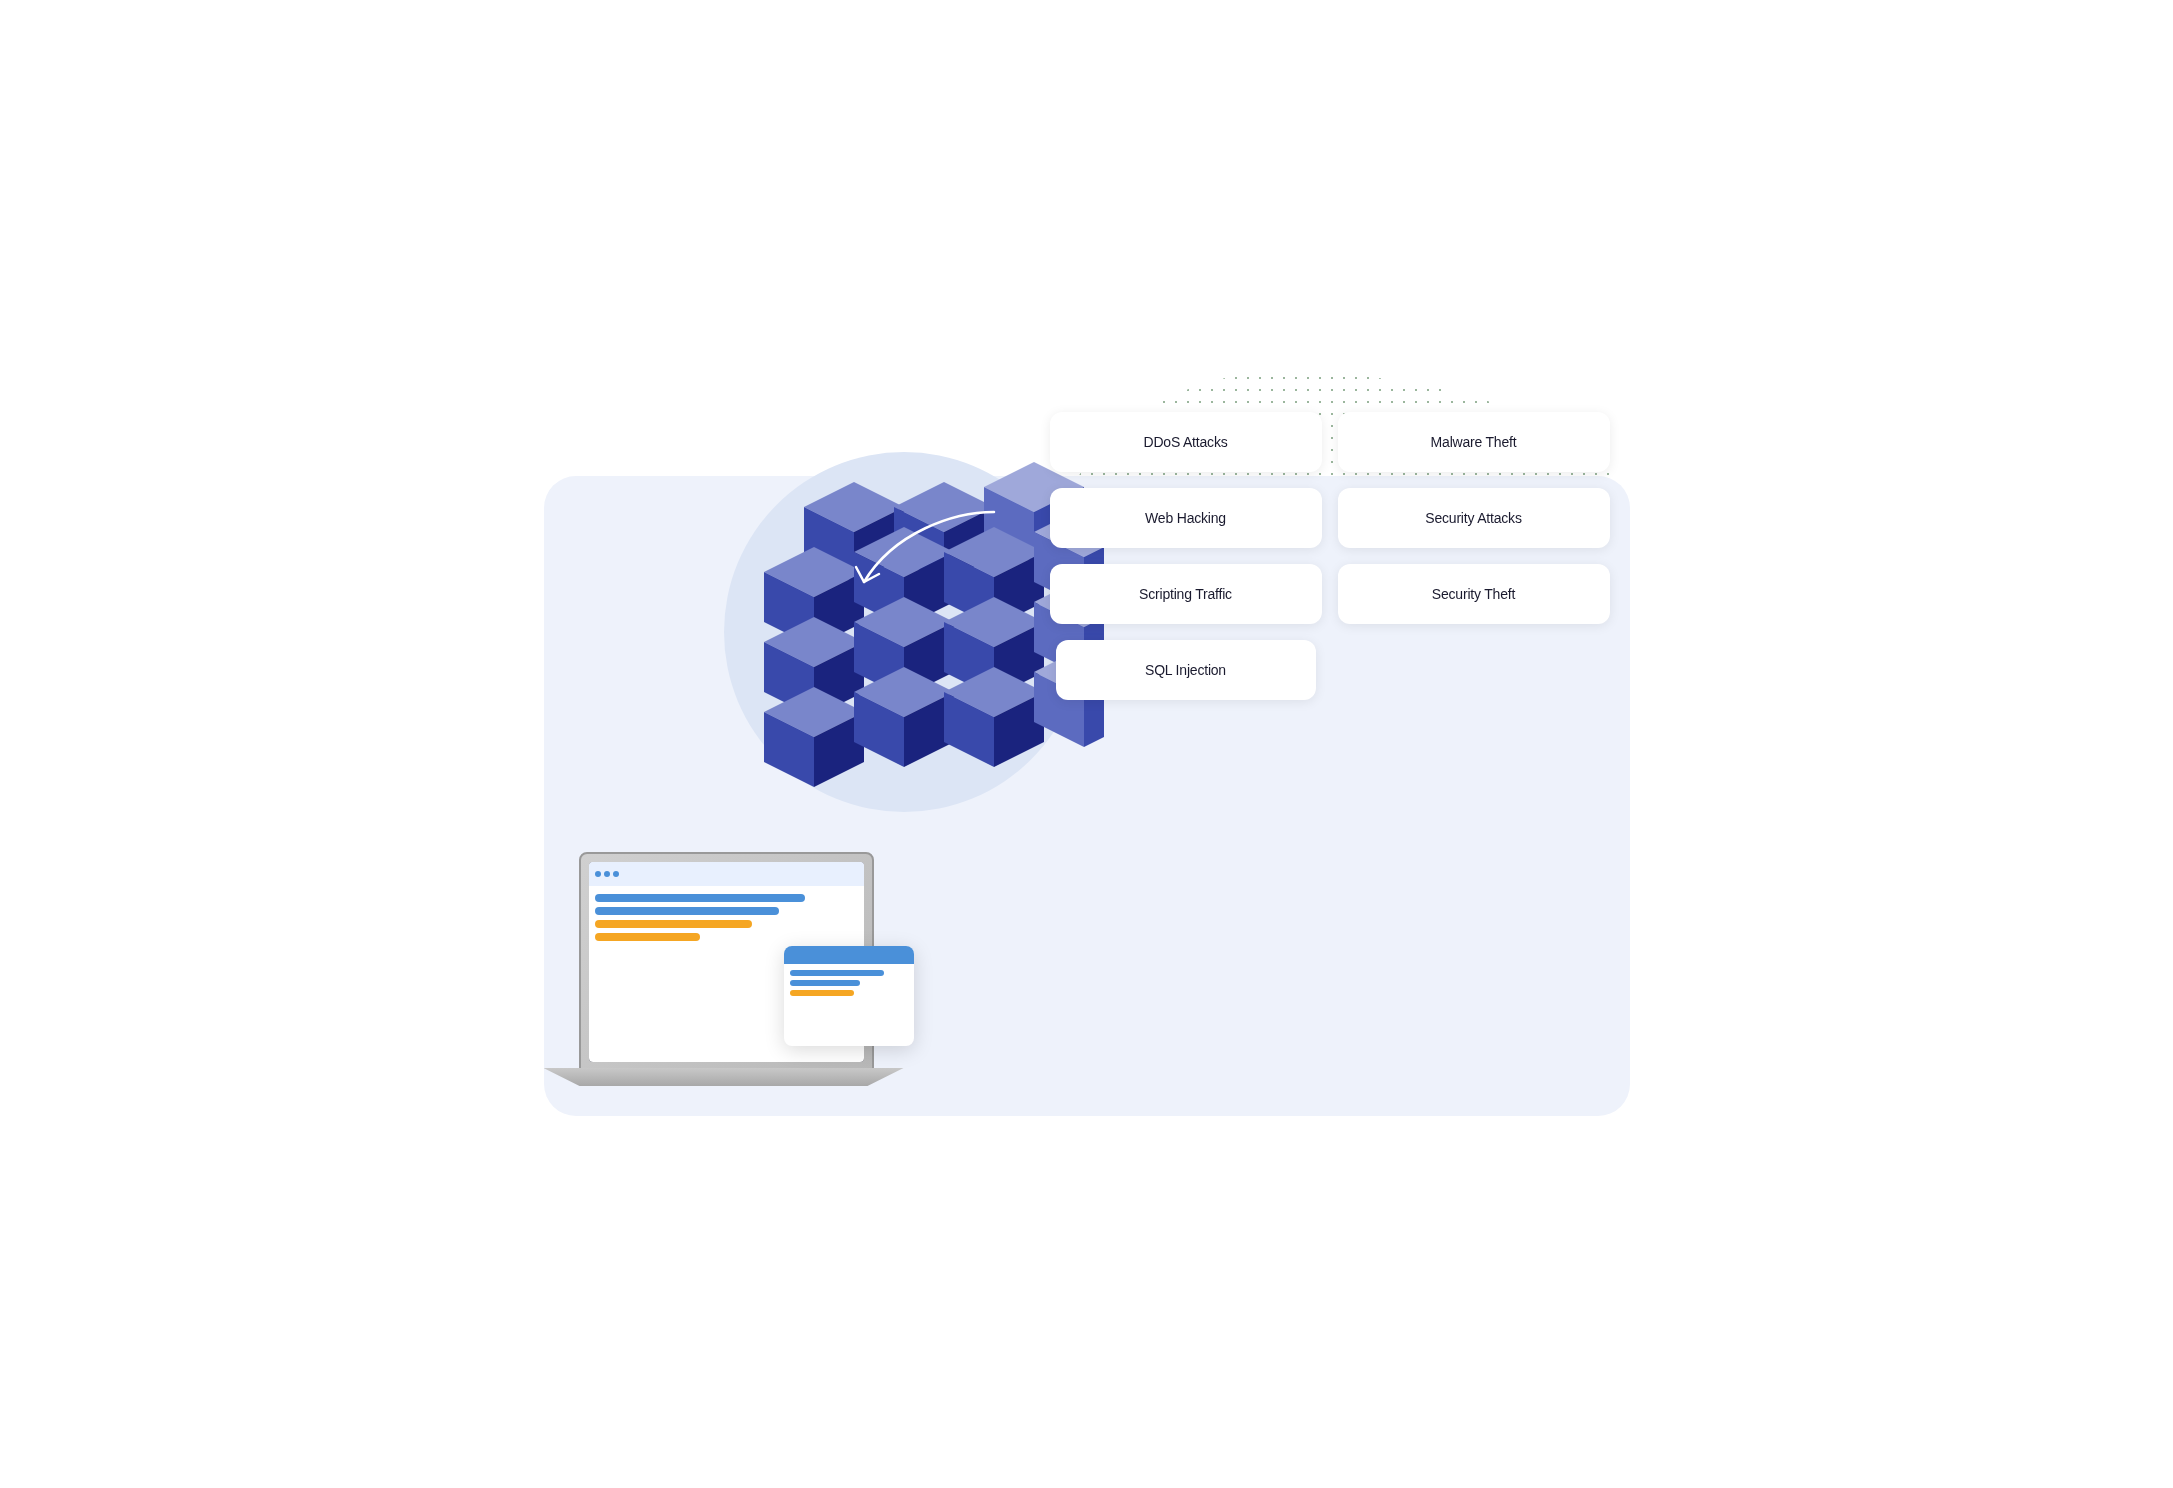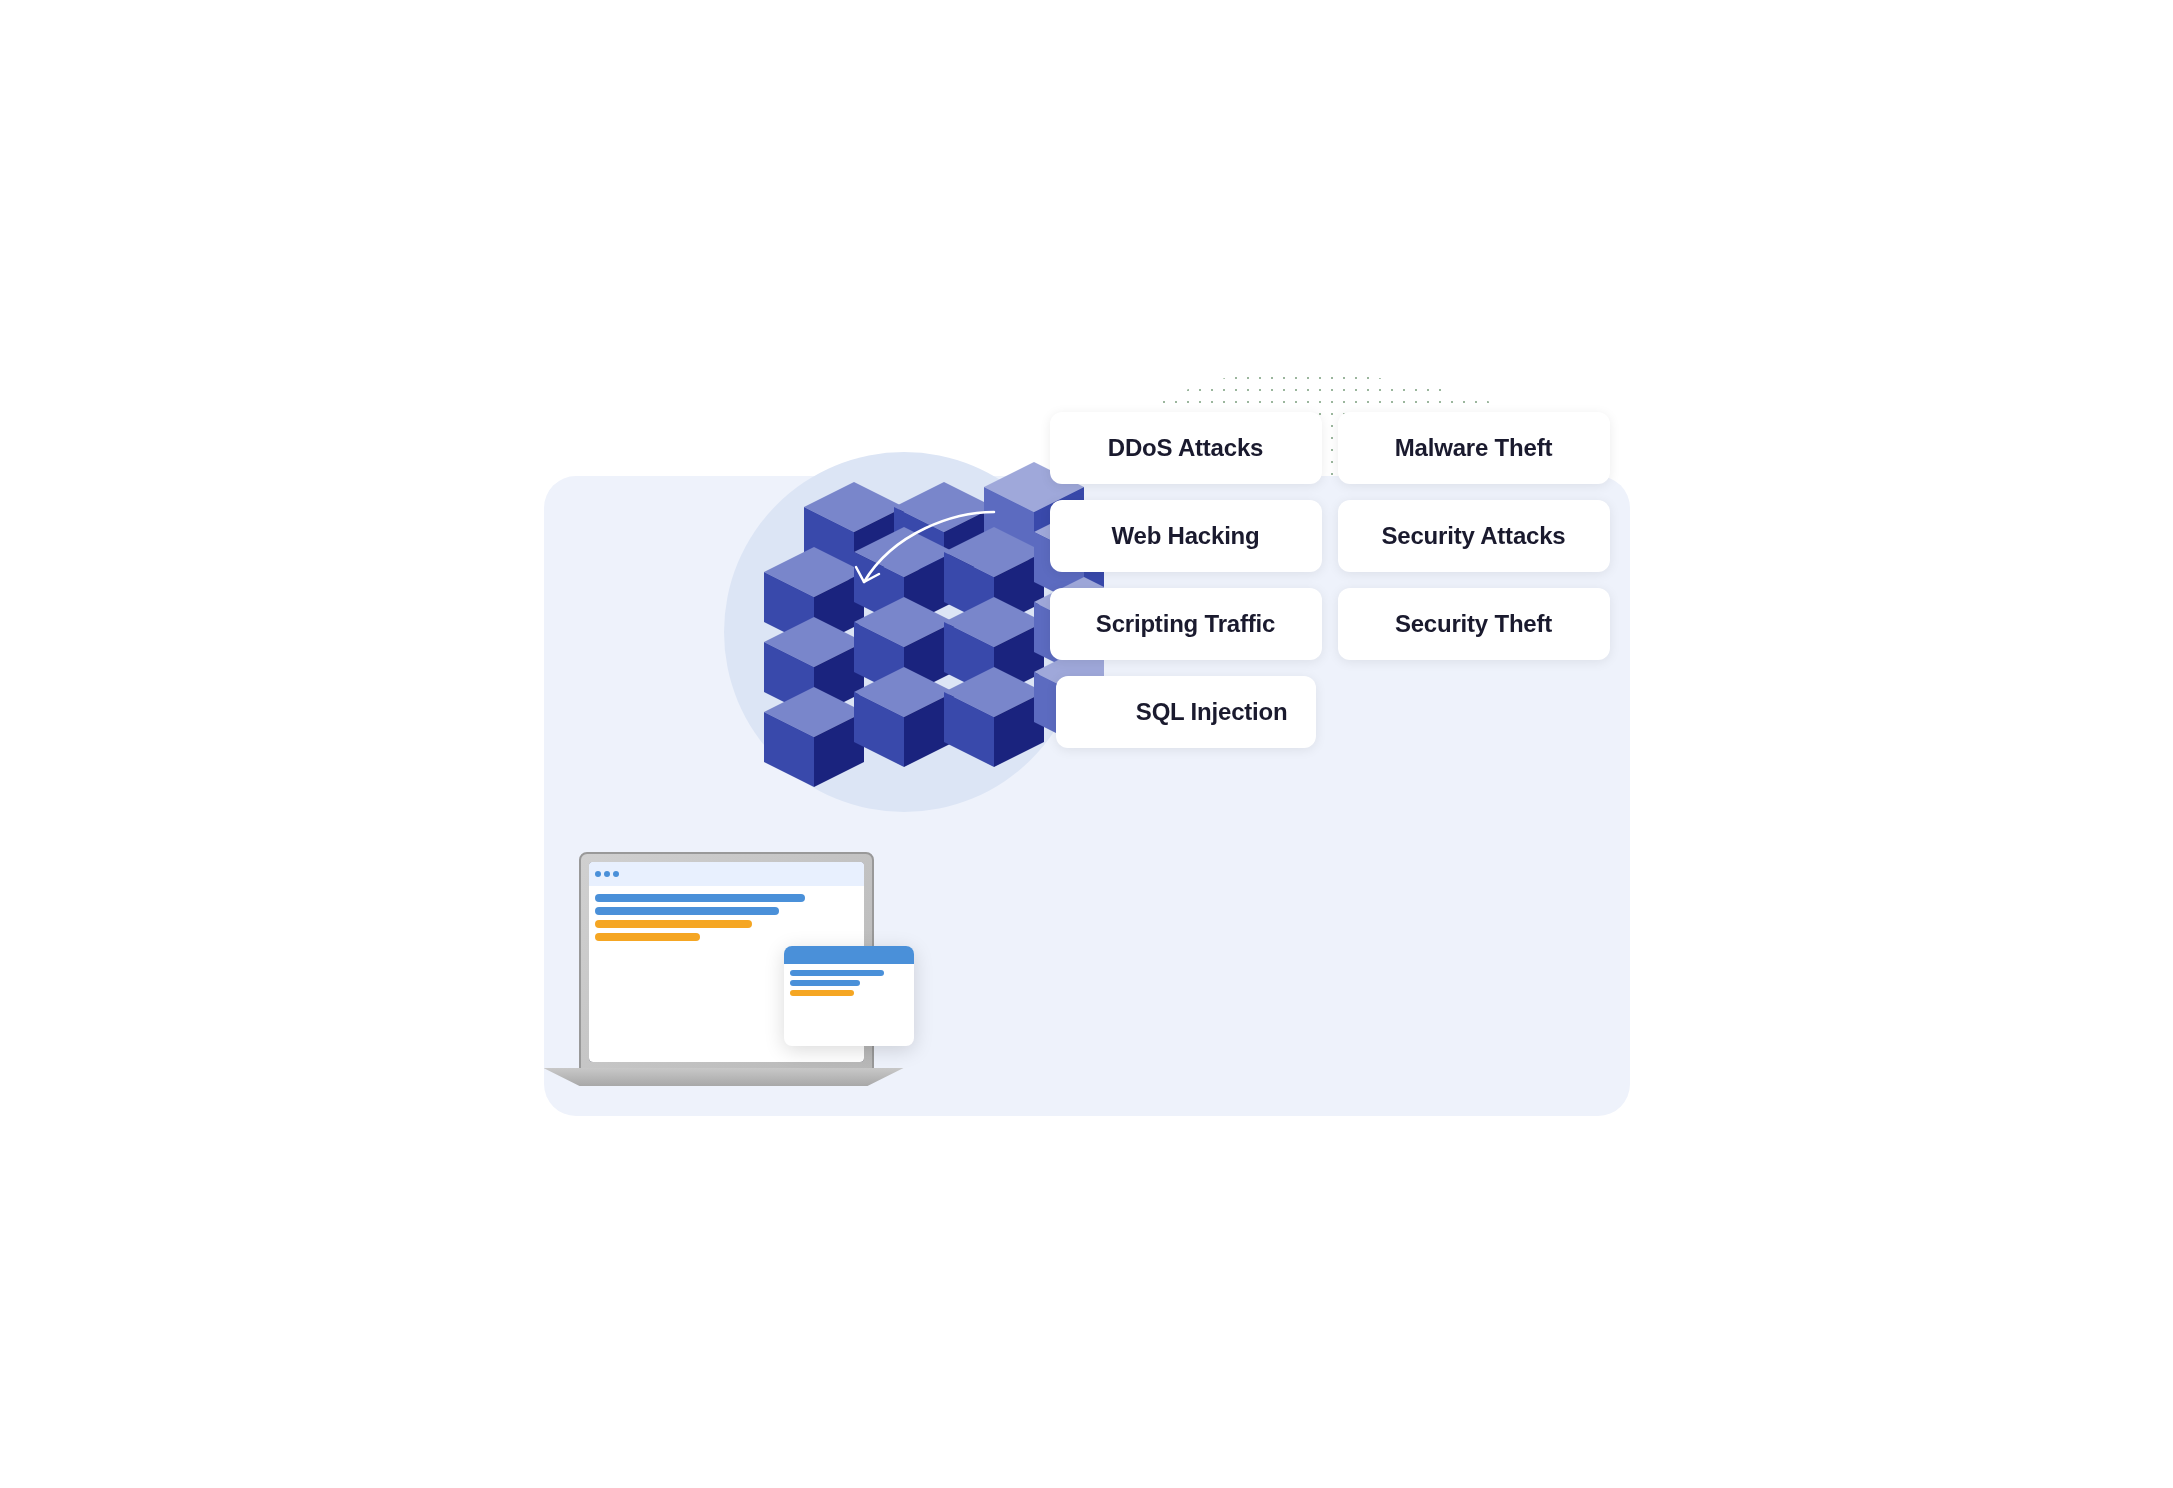--- a/index.html
+++ b/index.html
@@ -178,22 +178,22 @@
       display: grid;
       grid-template-columns: 1fr 1fr;
       gap: 16px;
       width: 560px;
     }
 
     .tag {
       background: white;
       border-radius: 12px;
       padding: 22px 28px;
-      font-size: 24px;
-      font-weight: 700;
+      font-size: 14px;
+      font-weight: 400;
       color: #1a1a2e;
       box-shadow: 0 2px 12px rgba(0,0,0,0.08);
       text-align: center;
       letter-spacing: -0.2px;
     }
 
     .tag.center {
       grid-column: span 2;
       width: 260px;
       margin: 0 auto;
@@ -364,18 +364,18 @@
     </div>
     <div class="tag">
       <span>Security Attacks</span>
     </div>
     <div class="tag">
       <span>Scripting Traffic</span>
     </div>
     <div class="tag">
       <span>Security Theft</span>
     </div>
-    <div class="tag center" style="grid-column: 1; justify-self: start; text-align: right;">
+    <div class="tag center" style="grid-column: 1; justify-self: start;">
       <span>SQL Injection</span>
     </div>
   </div>
 
 </div>
 
 </body></html>

